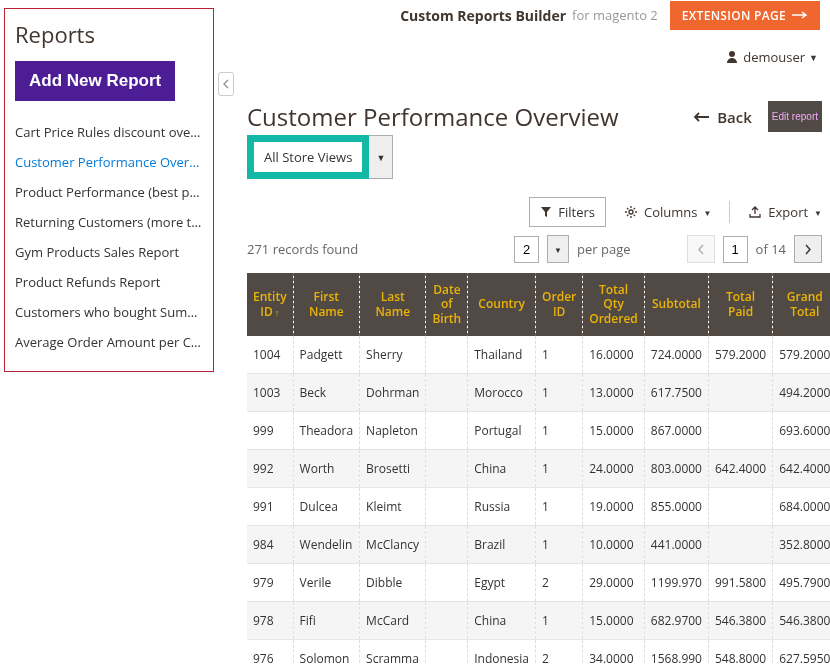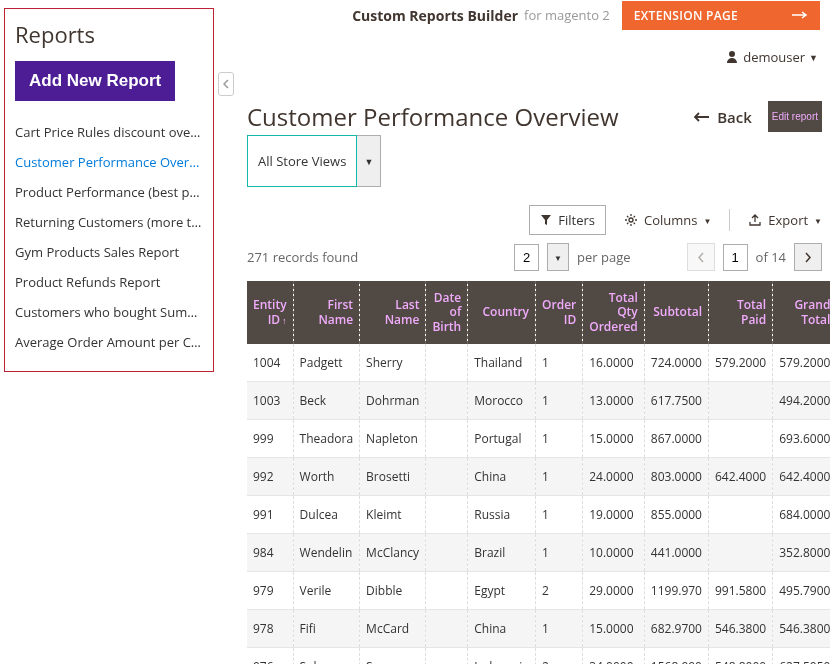--- a/index.html
+++ b/index.html
@@ -1,53 +1,53 @@
 <!DOCTYPE html>
 <html><head>
 <meta charset="utf-8">
 <style>
 * { box-sizing: border-box; margin: 0; padding: 0; }
 body { font-family: 'Open Sans', Arial, sans-serif; font-size: 13px; color: #333; background: #fff; width: 830px; height: 664px; overflow: hidden; position: relative; }
 .topbar { position: absolute; top: 0; left: 220px; right: 0; height: 30px; display: flex; align-items: center; justify-content: flex-end; padding: 0 10px; background: #fff; }
 .topbar-title { font-weight: 700; color: #41362f; font-size: 14px; }
 .topbar-sub { color: #999; margin-left: 6px; font-size: 13px; }
-.ext-btn { background: #ef5t; background:#ef672f; color:#fff; padding:6px 12px; margin-left:12px; font-size:12px; font-weight:600; letter-spacing:.3px; cursor:pointer; display:flex; align-items:center;gap:48px; }
+.ext-btn { background: #ef5t; background:#ef672f; color:#fff; padding:6px 12px; margin-left:12px; font-size:12px; font-weight:600; letter-spacing:.3px; cursor:pointer; display:flex; align-items:center; }
 .ext-btn svg { margin-left:6px; }
 .userbar { position:absolute; top:48px; right:12px; display:flex; align-items:center; font-size:13px; color:#41362f; cursor:pointer; }
 .userbar svg { margin-right:4px; }
 .sidebar { position:absolute; top:8px; left:4px; width:210px; border:1px solid #a52a2a; border:1px solid #b23; padding:10px 10px 14px; background:#fff; }
 .sidebar h2 { font-size:22px; font-weight:400; color:#41362f; margin-bottom:12px; }
 .addnew { background:#4c1d95; color:#fff; border:none; padding:10px 14px; font-size:17px; font-weight:600; cursor:pointer; margin-bottom:16px; }
 .report-list { list-style:none; }
 .report-list li { padding:6px 0; font-size:13px; color:#333; white-space:nowrap; overflow:hidden; text-overflow:ellipsis; cursor:pointer; }
 .report-list li.active { color:#007bdb; }
 .collapse-handle { position:absolute; left:218px; top:72px; width:16px; height:24px; border:1px solid #ccc; border-radius:3px; background:#fff; display:flex; align-items:center; justify-content:center; cursor:pointer; }
 .main { position:absolute; left:247px; top:100px; right:0; bottom:0; }
 .page-head { display:flex; align-items:center; justify-content:space-between; margin-bottom:2px; padding-right:8px; }
 .page-title { font-size:24px; color:#41362f; font-weight:400; }
 .head-actions { display:flex; align-items:center; gap:16px; }
 .back { display:flex; align-items:center; gap:8px; font-size:15px; color:#41362f; cursor:pointer; font-weight:600; }
 .editbtn { background:#514943; color:#f0abfc; border:none; padding:10px 4px; font-size:10px; cursor:pointer; }
 .store-sel { display:inline-flex; margin-bottom:18px; }
-.store-sel .txt { border:1px solid #14b8a6; background:#fff; padding:16px 10px; font-size:13px; }
+.store-sel .txt { border:7px solid #14b8a6; background:#fff; padding:6px 10px; font-size:13px; }
 .store-sel .dd { border:1px solid #adadad; border-left:none; background:#efefef; width:24px; display:flex; align-items:center; justify-content:center; cursor:pointer; }
 .toolbar { display:flex; justify-content:flex-end; gap:18px; padding-right:8px; margin-bottom:8px; align-items:center; }
 .tbtn { border:1px solid #adadad; background:#fff; padding:5px 10px; font-size:13px; display:flex; align-items:center; gap:6px; cursor:pointer; }
 .tlink { display:flex; align-items:center; gap:6px; font-size:13px; cursor:pointer; color:#41362f; }
 .sep { width:1px; height:22px; background:#ccc; }
 .pager { display:flex; align-items:center; justify-content:space-between; padding-right:8px; margin-bottom:10px; }
 .records { font-size:13px; color:#666; }
 .pager-right { display:flex; align-items:center; gap:8px; }
 .pgbox { border:1px solid #adadad; padding:5px 8px; width:25px; text-align:center; font-size:13px; }
 .pgdd { border:1px solid #adadad; background:#efefef; width:22px; height:28px; display:flex; align-items:center; justify-content:center; cursor:pointer; }
 .pgbtn { border:1px solid #adadad; background:#efefef; width:28px; height:28px; display:flex; align-items:center; justify-content:center; cursor:pointer; }
 .pgbtn.dis { opacity:.4; cursor:default; }
 .pp { font-size:13px; color:#666; }
 table { width:100%; border-collapse:collapse; font-size:12px; }
-thead th { background:#514943; color:#f0abfc; font-weight:600; text-align:right; padding:10px 6px; border-right:1px dashed #6f655c; line-height:1.2; position:relative; }
+thead th { background:#514943; color:#eab308; font-weight:600; text-align:center; padding:10px 6px; border-right:1px dashed #6f655c; line-height:1.2; position:relative; }
 thead th:last-child { border-right:none; }
 tbody td { padding:10px 6px; border-right:1px dashed #ddd; border-bottom:1px solid #e5e5e5; white-space:nowrap; overflow:hidden; text-overflow:ellipsis; }
 tbody tr:nth-child(even) td { background:#f5f5f5; }
 tbody td:last-child { border-right:none; }
 .sort-arrow { font-size:9px; margin-left:2px; }
 .col-entity{width:54px}.col-fn{width:56px}.col-ln{width:58px}.col-dob{width:50px}.col-country{width:54px}.col-oid{width:52px}.col-qty{width:56px}.col-sub{width:58px}.col-paid{width:56px}.col-gt{width:56px}
 </style>
 </head>
 <body>
 

